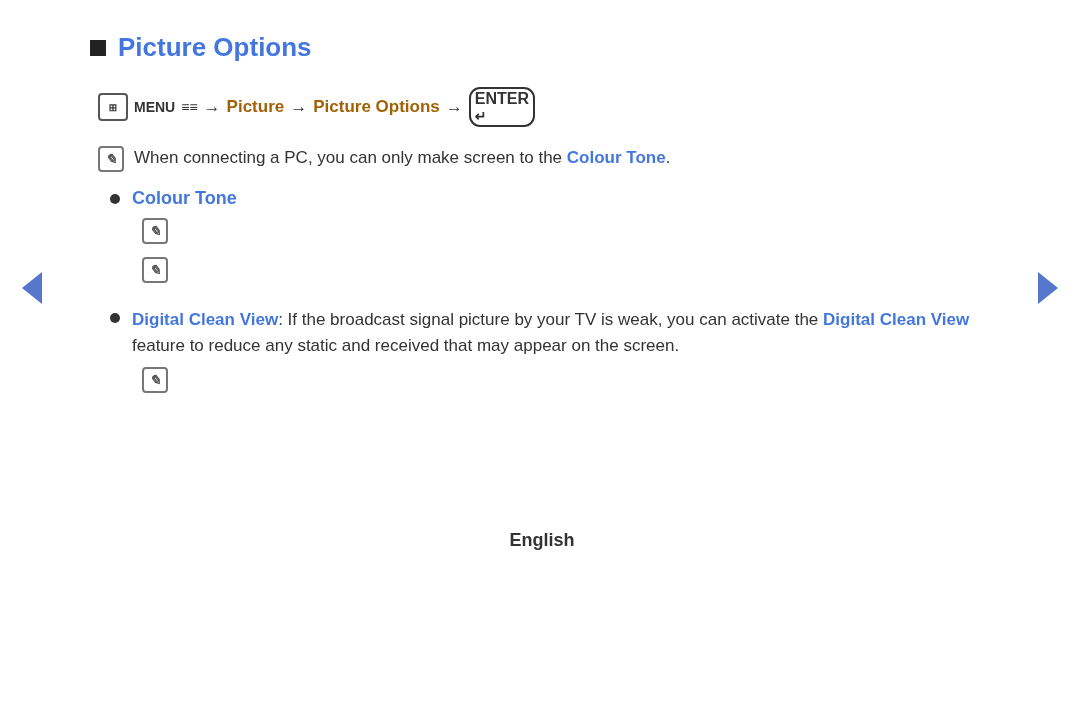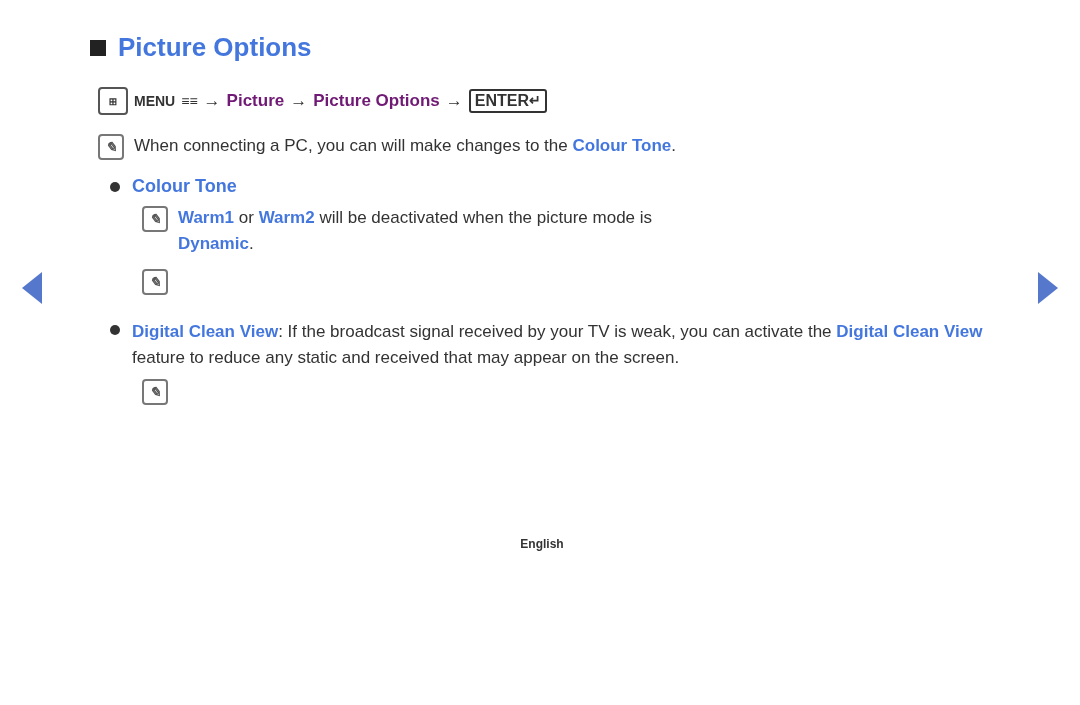--- a/index.html
+++ b/index.html
@@ -100,32 +100,33 @@
     .menu-path-text {
       font-size: 14px;
       font-weight: bold;
       color: #333;
     }
     .menu-path-arrow {
       color: #333;
       font-weight: bold;
     }
     .menu-path-link {
-      color: #701a75;
+      color: #a16207;
       font-weight: bold;
     }
     .enter-icon {
       display: inline-flex;
       align-items: flex-start;
       border: 2px solid #333;
-      border-radius: 3px;
+      border-radius: 11px;
       padding: 1px 4px;
       font-weight: bold;
       font-size: 16px;
       color: #333;
+      flex-direction: column;
     }
     .enter-arrow {
       font-size: 14px;
     }
 
     
     .note-line {
       display: flex;
       align-items: flex-start;
       gap: 10px;
@@ -199,21 +200,21 @@
       font-weight: bold;
     }
 
     
     .footer {
       position: absolute;
       bottom: 24px;
       left: 4px;
       right: 0;
       text-align: center;
-      font-size: 12px;
+      font-size: 18px;
       font-weight: bold;
       color: #333;
     }
   </style>
 </head>
 <body>
 
 <div class="page-container">
 
   <div class="nav-arrow nav-arrow-left">
@@ -244,56 +245,53 @@
       <span>ENTER</span>
         <span class="enter-arrow">↵</span>
     </span>
   </div>
 
   <div class="note-line">
     <div class="note-icon">
       <span class="note-icon-symbol">✎</span>
     </div>
     <span class="note-text">
-      <span>When connecting a PC, you can will make changes to the </span><span class="highlight">Colour Tone</span><span>.</span>
+      <span>When connecting a PC, you can only make screen to the </span><span class="highlight">Colour Tone</span><span>.</span>
     </span>
   </div>
 
   <div class="bullet-section">
 
     <div class="bullet-item">
       <div class="bullet-dot"></div>
       <div class="bullet-content">
         <span class="bullet-title">Colour Tone</span>
 
         <div class="sub-notes">
 
           <div class="sub-note">
             <div class="note-icon">
               <span class="note-icon-symbol">✎</span>
             </div>
-            <span class="note-text">
-              <span class="highlight">Warm1</span><span> or </span><span class="highlight">Warm2</span><span> will be deactivated when the picture mode is</span><br><span class="highlight">Dynamic</span><span>.</span>
-            </span>
           </div>
 
           <div class="sub-note">
             <div class="note-icon">
               <span class="note-icon-symbol">✎</span>
             </div>
           </div>
         </div>
       </div>
     </div>
 
     <div class="bullet-item">
       <div class="bullet-dot"></div>
       <div class="bullet-content">
         <span class="note-text">
-          <span class="highlight">Digital Clean View</span><span>:</span><span> If the broadcast signal received by your TV is weak, you can activate the </span><span class="highlight">Digital Clean View</span><span> feature to reduce any static and received that may appear on the screen.</span>
+          <span class="highlight">Digital Clean View</span><span>:</span><span> If the broadcast signal picture by your TV is weak, you can activate the </span><span class="highlight">Digital Clean View</span><span> feature to reduce any static and received that may appear on the screen.</span>
         </span>
 
         <div class="sub-notes">
           <div class="sub-note">
             <div class="note-icon">
               <span class="note-icon-symbol">✎</span>
             </div>
           </div>
         </div>
       </div>

